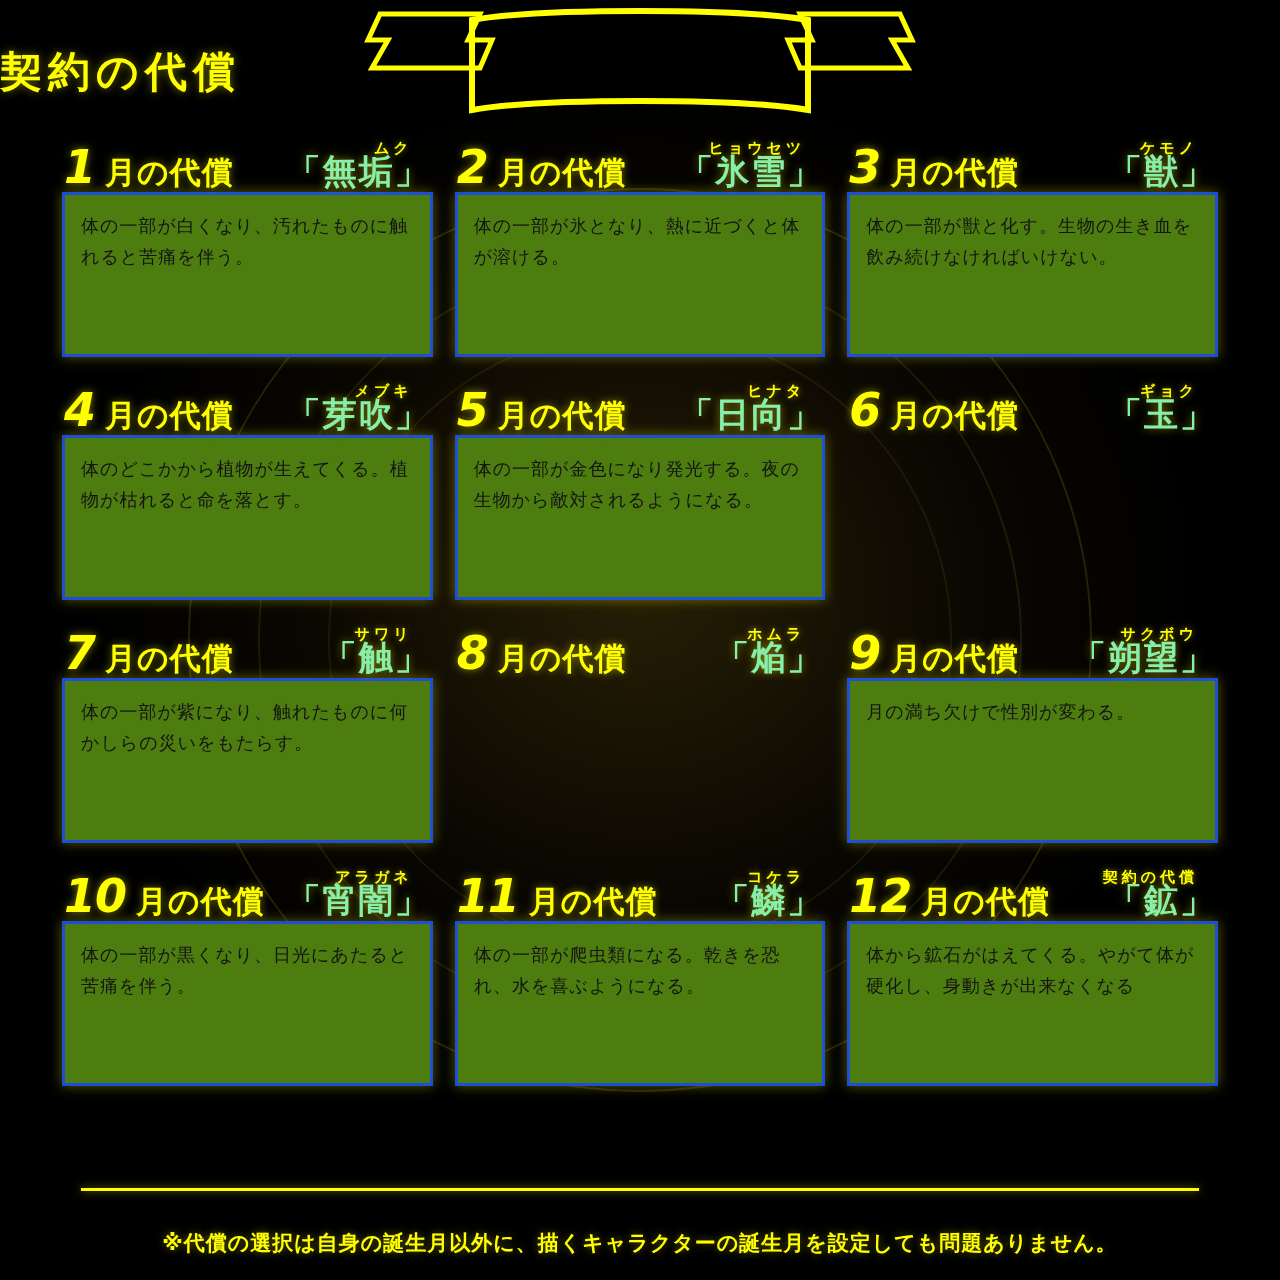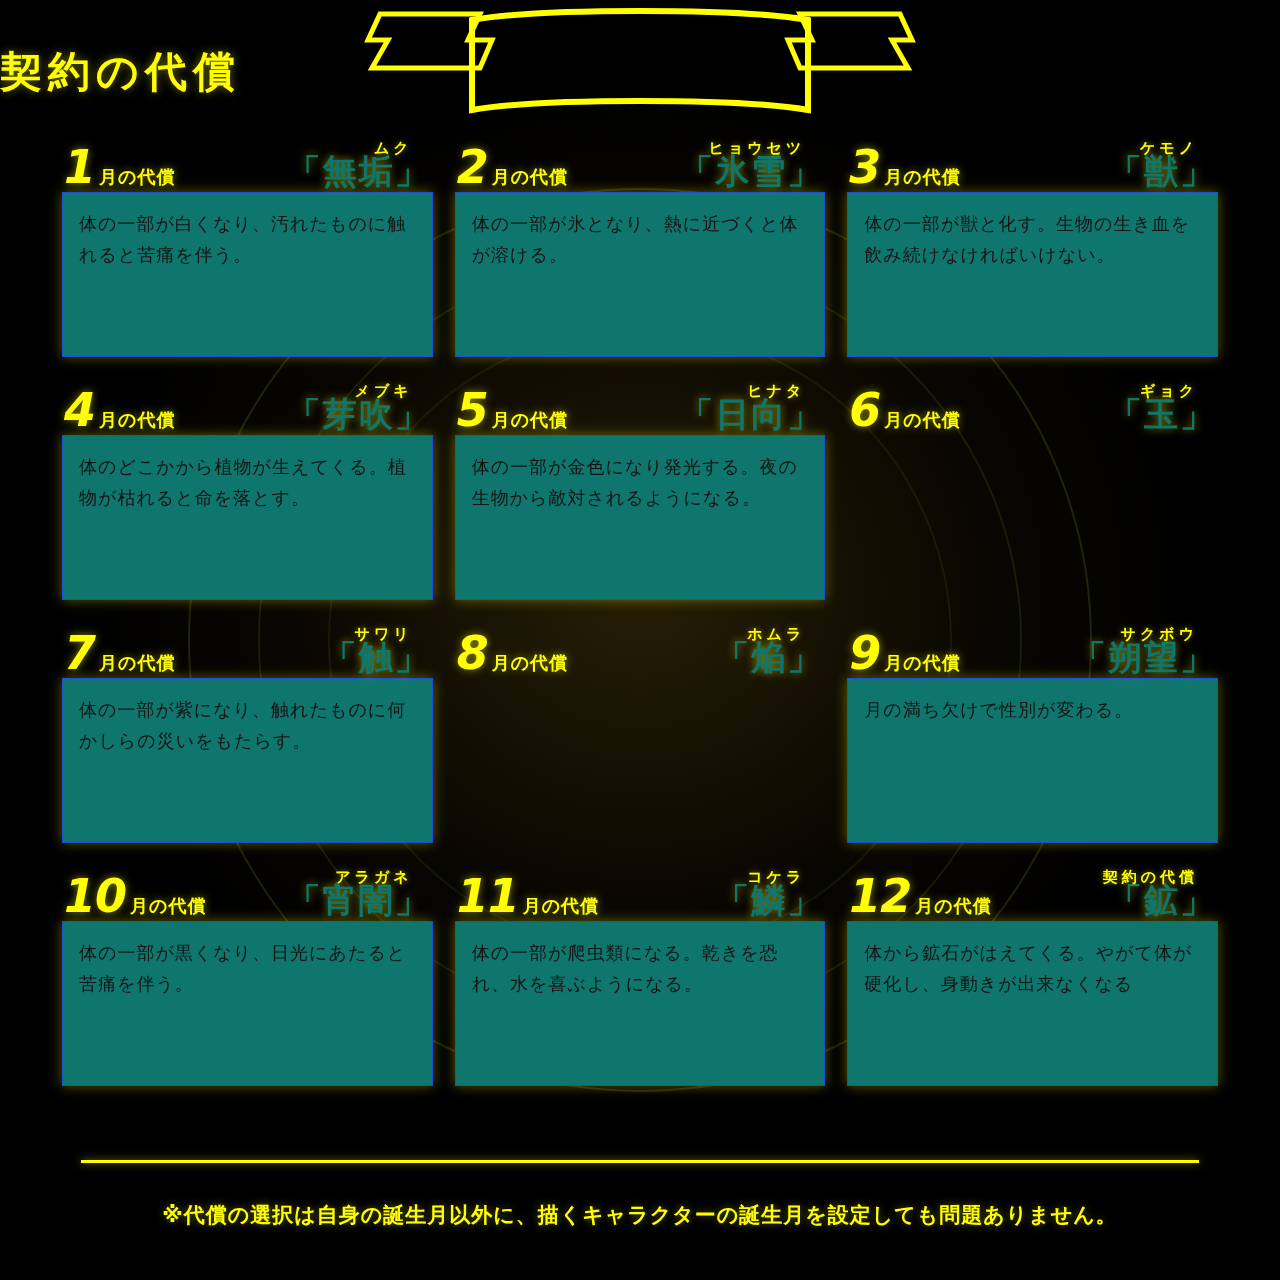--- a/index.html
+++ b/index.html
@@ -109,24 +109,24 @@
     white-space: nowrap;
   }
   .month-num {
     font-size: 46px;
     font-weight: bold;
     font-style: italic;
     line-height: 1;
     letter-spacing: -1px;
   }
   .month-suffix {
-    font-size: 18px;
+    font-size: 31px;
     font-weight: bold;
     line-height: 1;
-    margin-left: 4px;
+    margin-left: 10px;
     letter-spacing: 1px;
   }
   .name-block {
     position: relative;
     text-align: center;
     padding-top: 6px;
     white-space: nowrap;
   }
   .ruby {
     position: absolute;
@@ -135,28 +135,28 @@
     font-size: 15px;
     font-weight: bold;
     letter-spacing: 4px;
     color: #ffff00;
     text-shadow: 0 0 6px rgba(255,255,0,0.5);
   }
   .name-main {
     font-size: 34px;
     font-weight: bold;
     letter-spacing: 2px;
-    color: #0f766e;
+    color: #86efac;
     text-shadow: 0 0 9px rgba(255,255,0,0.5);
     line-height: 1.1;
   }
 
   .card {
-    background: #0f766e;
-    border: 1px solid #1d4ed8;
+    background: #4d7c0f;
+    border: 3px solid #1d4ed8;
     box-shadow: 0 0 12px rgba(255,255,0,0.35);
     height: 165px;
     padding: 16px 14px 10px 16px;
     box-sizing: border-box;
     color: #111111;
   }
   .card p {
     margin: 0;
     font-size: 18px;
     line-height: 1.72;
@@ -164,21 +164,21 @@
     color: #141414;
     font-family: "DejaVu Serif", "Liberation Serif", serif;
   }
 
   
   .footer {
     position: absolute;
     left: 0;
     right: 0;
     bottom: 0;
-    height: 120px;
+    height: 92px;
   }
   .footer-rule {
     width: 1118px;
     height: 3px;
     background: #ffff00;
     margin: 0 auto;
     box-shadow: 0 0 8px rgba(255,255,0,0.5);
   }
   .footer-note {
     text-align: center;

